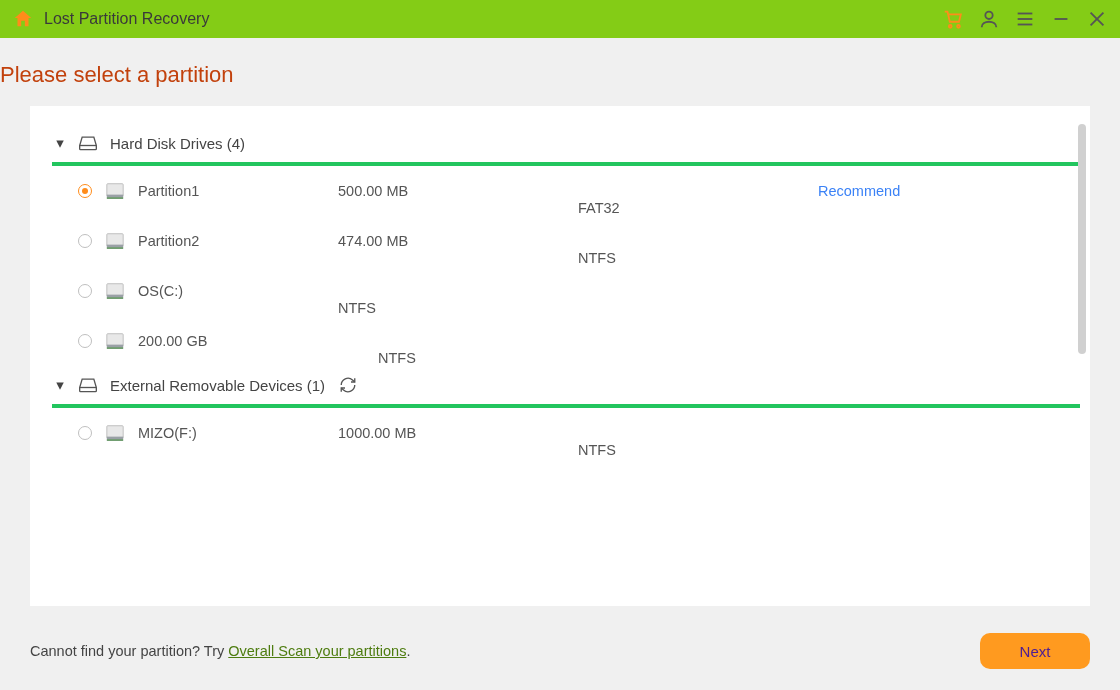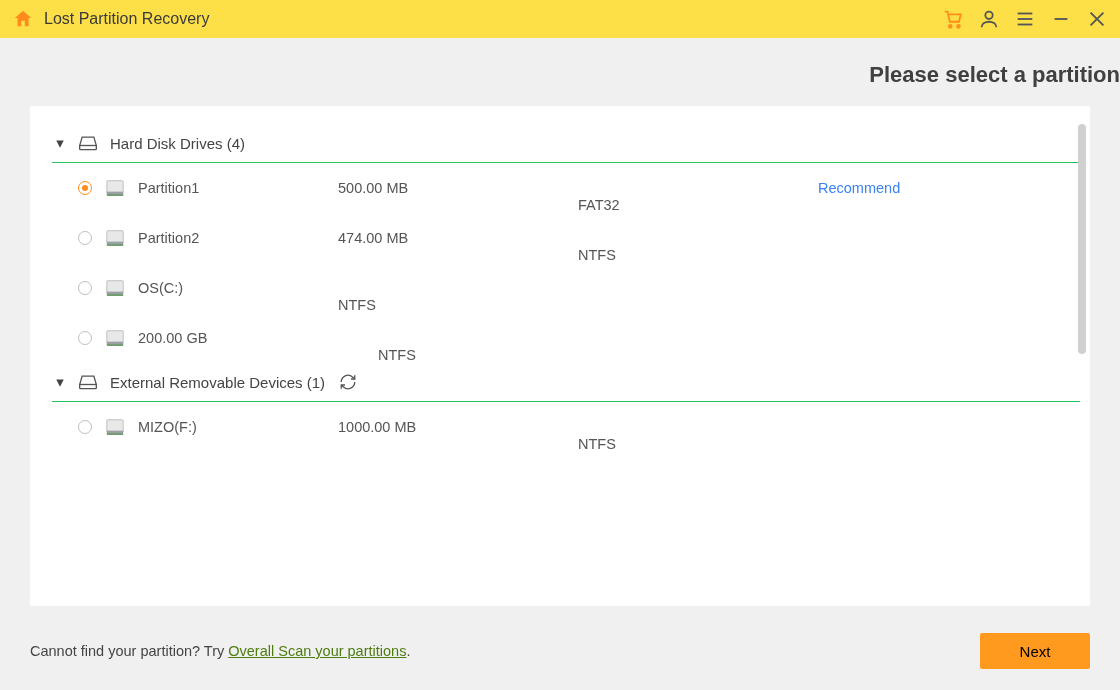--- a/index.html
+++ b/index.html
@@ -1,33 +1,33 @@
 <!DOCTYPE html>
 <html><head>
 <meta charset="utf-8">
 <style>
   * { box-sizing: border-box; margin: 0; padding: 0; }
   html, body { width: 1120px; height: 690px; overflow: hidden; font-family: "Segoe UI", Arial, sans-serif; background: #f0f0f0; }
   .titlebar {
     height: 38px;
-    background: #fde047;
+    background: #84cc16;
     display: flex;
     align-items: center;
     padding: 0 12px;
     color: #444;
   }
   .titlebar .title-text { font-size: 16px; color: #3a3a3a; margin-left: 10px; }
   .titlebar .right-controls { margin-left: auto; display: flex; align-items: center; gap: 14px; }
   .ic { display:inline-flex; align-items:center; justify-content:center; }
   .ic svg { display:block; }
   .page-title {
-    text-align: right;
-    color: #404040;
+    text-align: left;
+    color: #c2410c;
     font-size: 22px;
-    font-weight: 700;
+    font-weight: 400;
     padding: 24px 0 18px;
     background: #f0f0f0;
   }
   .panel {
     margin: 0 30px;
     background: #fff;
     height: 500px;
     position: relative;
     padding: 18px 10px 10px 22px;
   }
@@ -43,21 +43,21 @@
   .group-header {
     display: flex;
     align-items: center;
     color: #444;
     font-size: 15px;
     padding: 10px 0;
   }
   .group-header .chev { width: 16px; text-align: center; margin-right: 10px; }
   .group-header .drive-outline { margin-right: 12px; }
   .group-header .refresh { margin-left: 14px; }
-  .rows { border-top: 1px solid #22c55e; margin-left: 0; }
+  .rows { border-top: 4px solid #22c55e; margin-left: 0; }
   .prow {
     display: flex;
     align-items: center;
     height: 50px;
     font-size: 14.5px;
     color: #555;
   }
   .col-radio { width: 52px; display:flex; justify-content:flex-end; padding-right:12px; }
   .col-disk  { width: 34px; display:flex; align-items:center; }
   .col-name  { width: 200px; }
@@ -75,25 +75,25 @@
     position: absolute; left:0; right:0; bottom:0; height: 78px;
     background: #f0f0f0;
     display:flex; align-items:center;
     padding: 0 30px;
   }
   .footer .hint { color:#444; font-size:14.5px; }
   .footer .hint a { color:#4d7c0f; text-decoration: underline; }
   .next-btn {
     margin-left:auto;
     background:#ff9a1f;
-    color:#000000;
+    color:#4c1d95;
     border:none;
     width:110px; height:36px;
     font-size:15px;
-    border-radius:2px;
+    border-radius:10px;
     cursor:pointer;
   }
   .app { position:relative; width:1120px; height:690px; background:#f0f0f0; }
 </style>
 </head>
 <body>
 
 <div class="app">
 
   <div class="titlebar">

